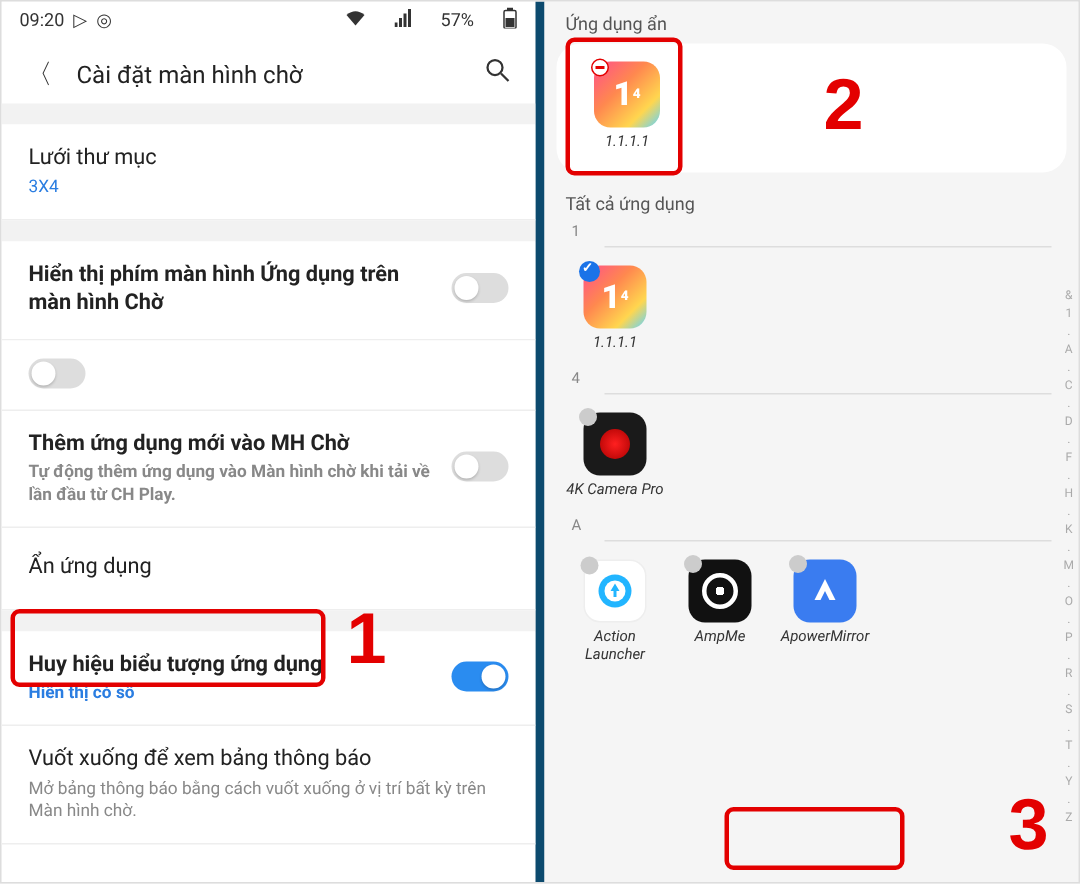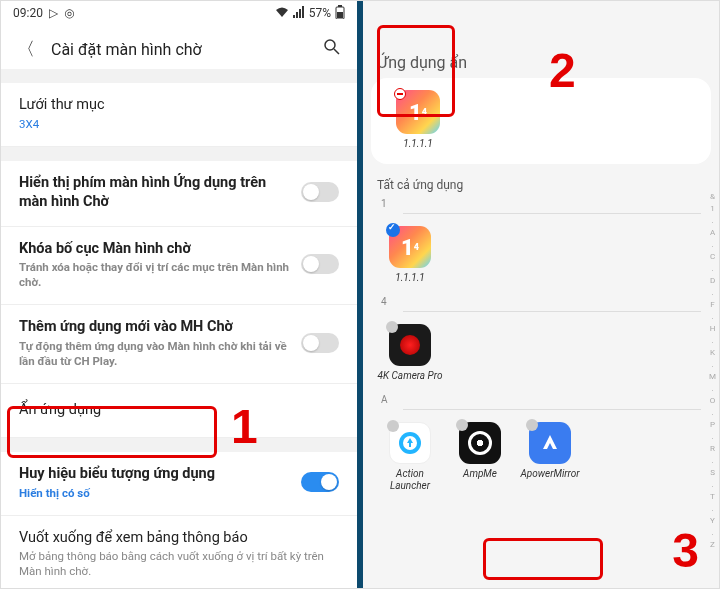--- a/index.html
+++ b/index.html
@@ -4,21 +4,21 @@
 <style>
 * { margin: 0; padding: 0; box-sizing: border-box; font-family: -apple-system, BlinkMacSystemFont, "Segoe UI", Roboto, sans-serif; }
 body { width: 720px; height: 589px; display: flex; background: #f0f0f0; border: 1px solid #ddd; position: relative; }
 .pane { flex: 1; background: #fafafa; position: relative; overflow: hidden; }
 .pane-left { border-right: 6px solid #0c4a6e; background: #fff; }
 .pane-right { background: #f5f5f5; }
 
 
 .statusbar { height: 24px; display: flex; align-items: center; justify-content: space-between; padding: 0 12px; font-size: 12px; color: #333; }
 .sb-left { display: flex; gap: 6px; align-items: center; }
-.sb-right { display: flex; gap: 4px; align-items: center; }
+.sb-right { display: flex; gap: 19px; align-items: center; }
 .sb-glyph { font-size: 12px; }
 
 
 .header { display: flex; align-items: center; padding: 12px 16px 8px 16px; gap: 16px; }
 .back { font-size: 18px; color: #333; cursor: pointer; }
 .title { font-size: 16px; color: #222; flex: 1; }
 .search-ic { font-size: 18px; color: #333; }
 
 
 .section { padding: 12px 18px 14px 18px; border-bottom: 1px solid #eee; background: #fff; }
@@ -31,21 +31,21 @@
 
 .toggle { width: 38px; height: 20px; border-radius: 10px; background: #ddd; position: relative; flex-shrink: 0; }
 .toggle .knob { width: 16px; height: 16px; border-radius: 50%; background: #fff; position: absolute; top: 2px; left: 2px; box-shadow: 0 1px 2px rgba(0,0,0,.2); }
 .toggle.on { background: #2a8cf0; }
 .toggle.on .knob { left: auto; right: 2px; }
 
 .redbox { position: absolute; border: 3px solid #e30000; border-radius: 6px; pointer-events: none; }
 .rednum { position: absolute; color: #e30000; font-weight: 800; font-size: 48px; pointer-events: none; font-family: Arial, sans-serif; }
 
 
-.r-title { font-size: 16px; color: #555; padding: 8px 14px 6px 14px; margin-top: 44px; }
+.r-title { font-size: 12px; color: #555; padding: 8px 14px 6px 14px; }
 .hidden-apps { background: #fff; margin: 0 8px; border-radius: 16px; padding: 12px 14px 14px 14px; display: flex; }
 .app { width: 66px; text-align: center; position: relative; }
 .app .icon { width: 44px; height: 44px; border-radius: 11px; margin: 0 auto 4px auto; position: relative; }
 .app .nm { font-size: 10px; color: #333; line-height: 1.2; font-style: italic; }
 
 .all-title { font-size: 12px; color: #555; padding: 14px 14px 4px 14px; }
 .index-lbl { font-size: 10px; color: #888; padding: 2px 18px; }
 .index-line { height: 1px; background: #ddd; margin: 2px 18px 8px 40px; }
 
 .all-row { display: flex; flex-wrap: wrap; gap: 8px 4px; padding: 4px 14px 10px 14px; }
@@ -132,24 +132,20 @@
   <div class="section with-toggle">
     <div class="txt">
         <div class="lbl">Hiển thị phím màn hình Ứng dụng trên màn hình Chờ</div>
       </div>
     <div class="toggle">
         <div class="knob"></div>
       </div>
   </div>
 
   <div class="section with-toggle">
-    <div class="txt">
-      <div class="lbl">Khóa bố cục Màn hình chờ</div>
-      <div class="sub">Tránh xóa hoặc thay đổi vị trí các mục trên Màn hình chờ.</div>
-    </div>
     <div class="toggle">
         <div class="knob"></div>
       </div>
   </div>
 
   <div class="section with-toggle">
     <div class="txt">
       <div class="lbl">Thêm ứng dụng mới vào MH Chờ</div>
       <div class="sub">Tự động thêm ứng dụng vào Màn hình chờ khi tải về lần đầu từ CH Play.</div>
     </div>

